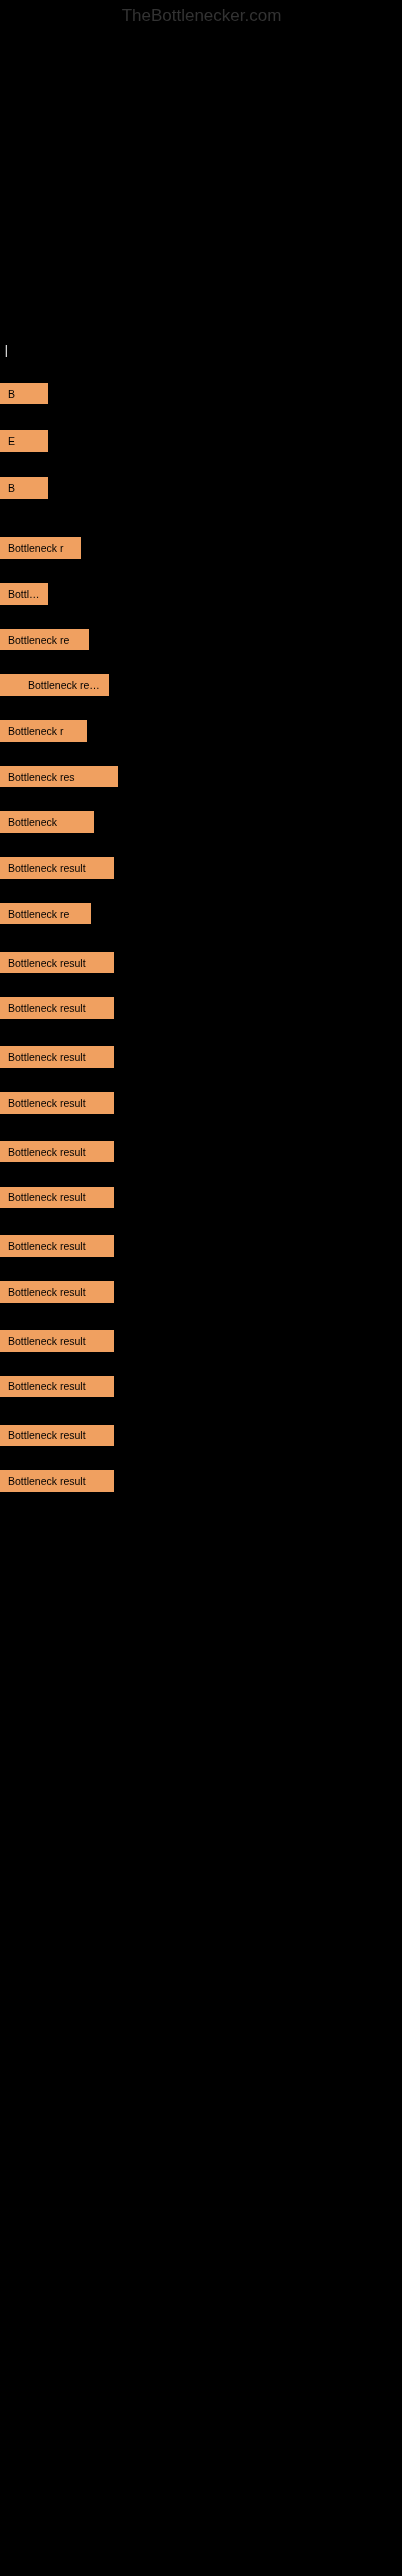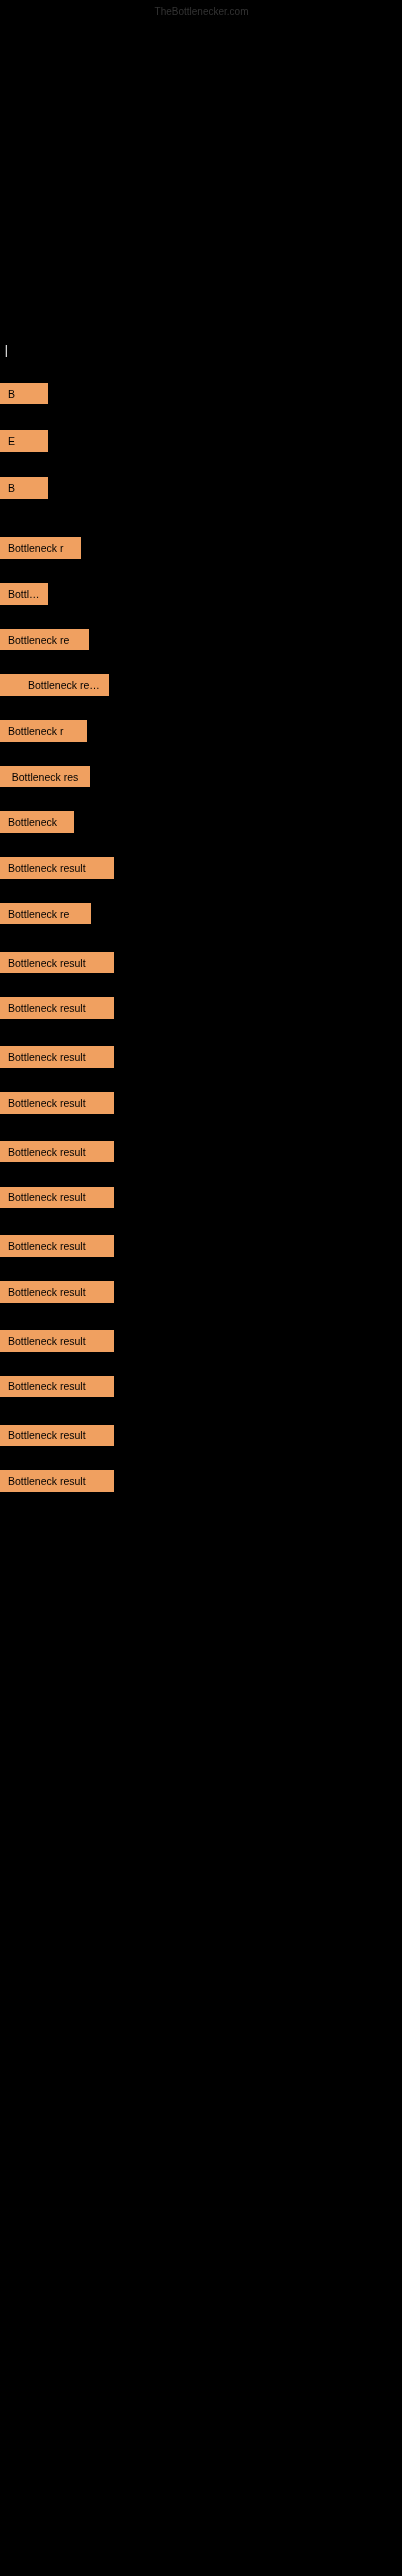--- a/index.html
+++ b/index.html
@@ -16,21 +16,21 @@
       position: relative;
       overflow-x: hidden;
     }
 
     .site-title {
       position: absolute;
       top: 6.4px;
       left: 50%;
       transform: translateX(-50%);
       color: #333333;
-      font-size: 10px;
+      font-size: 17px;
       white-space: nowrap;
     }
 
     .main-content {
       padding-top: 338px;
       padding-left: 0px;
     }
 
     .bottleneck-item {
       margin: 4.8px 0;
@@ -116,27 +116,27 @@
 
   <div style="height: 14.5px;"></div>
 
   <div class="bottleneck-item">
     <span class="bottleneck-badge" style="width:87px;">Bottleneck r</span>
   </div>
 
   <div style="height: 14.5px;"></div>
 
   <div class="bottleneck-item">
-    <span class="bottleneck-badge" style="width:90px;text-align:center;">Bottleneck res</span>
-  </div>
-
-  <div style="height: 14.5px;"></div>
-
-  <div class="bottleneck-item">
-    <span class="bottleneck-badge" style="width:74px;">Bottleneck</span>
+    <span class="bottleneck-badge" style="width:118px;">Bottleneck res</span>
+  </div>
+
+  <div style="height: 14.5px;"></div>
+
+  <div class="bottleneck-item">
+    <span class="bottleneck-badge" style="width:94px;">Bottleneck</span>
   </div>
 
   <div style="height: 14.5px;"></div>
 
   <div class="bottleneck-item">
     <span class="bottleneck-badge" style="width:114px;">Bottleneck result</span>
   </div>
 
   <div style="height: 14.5px;"></div>
 

